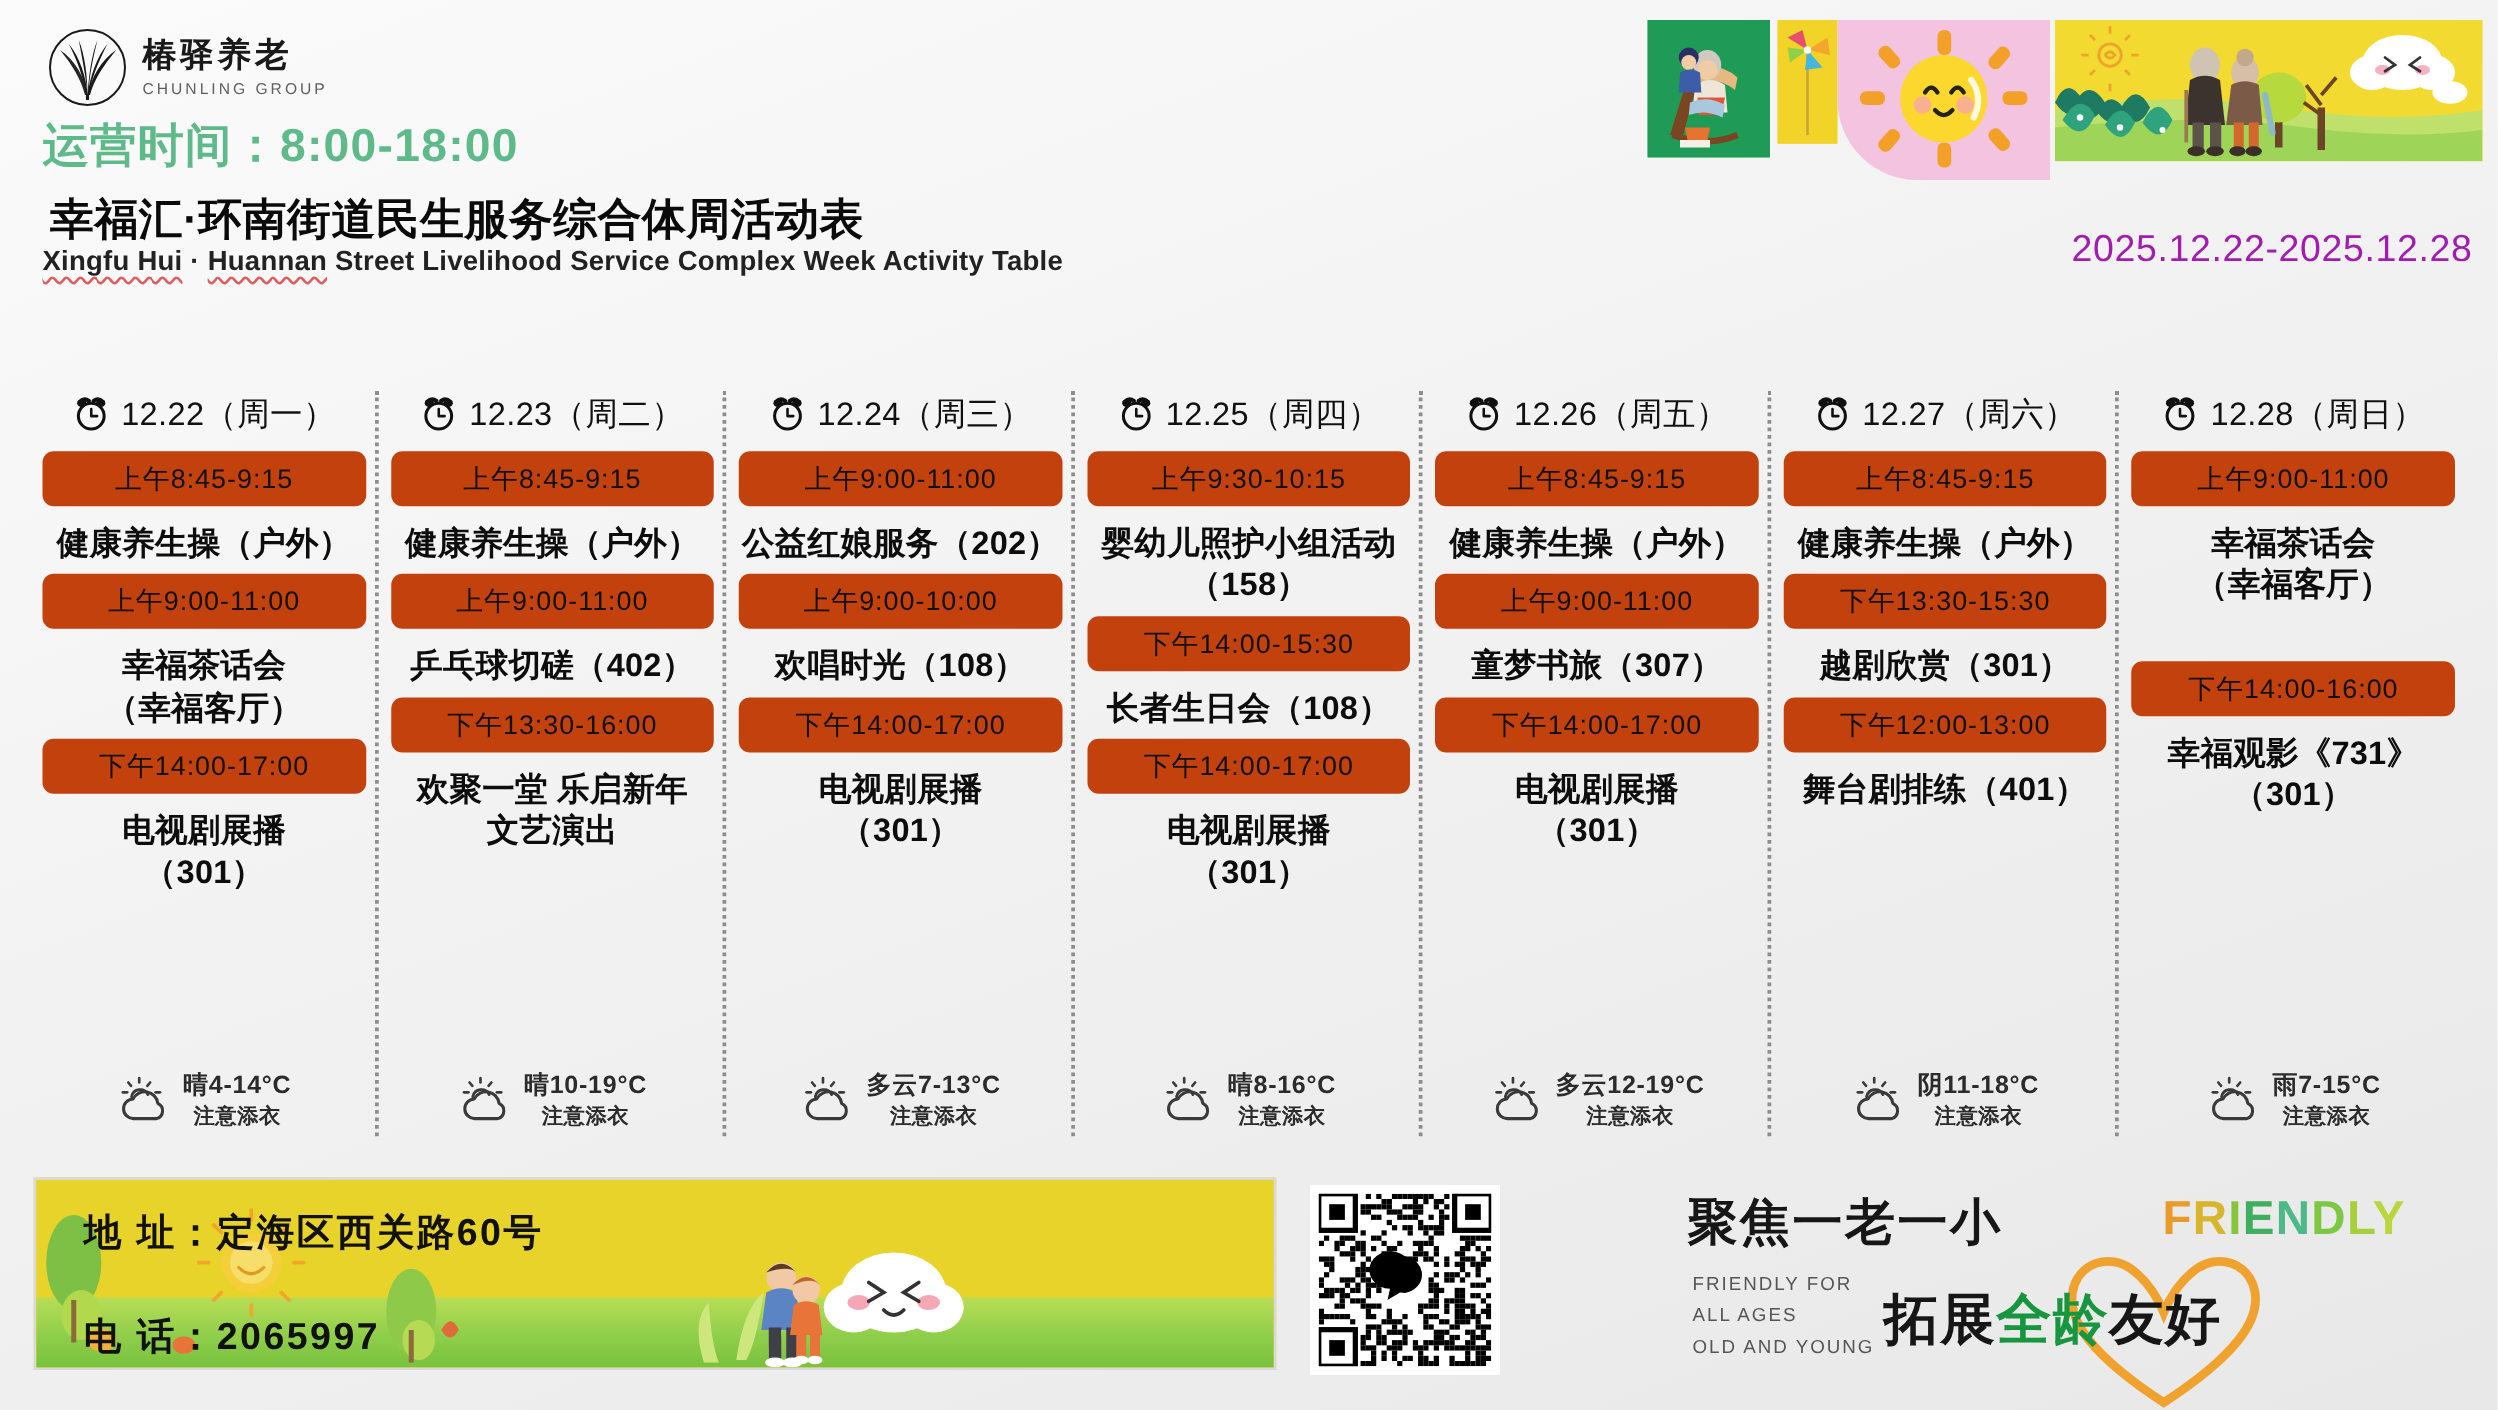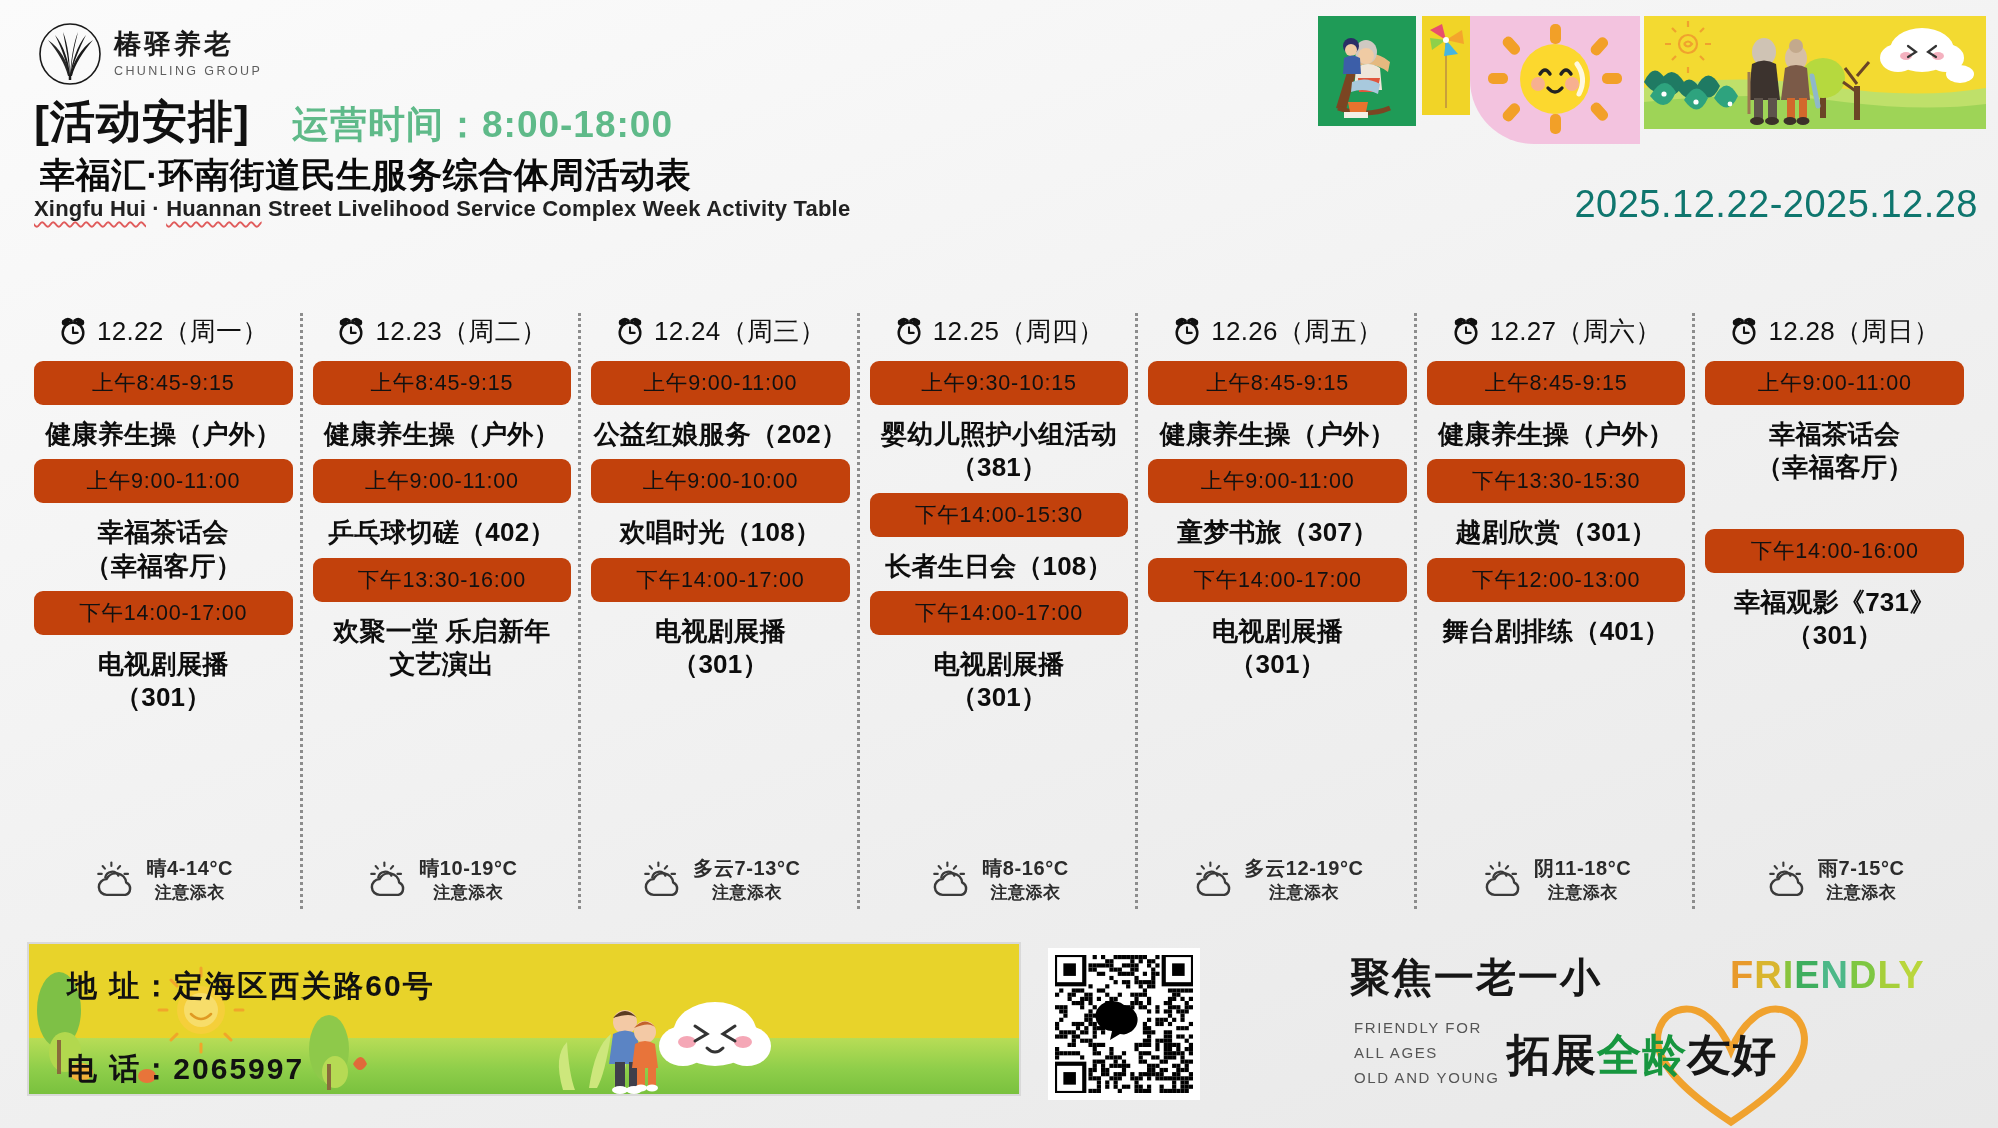--- a/index.html
+++ b/index.html
@@ -26,21 +26,21 @@
   #brand-en { font-size: 12.5px; letter-spacing: 2.4px; color: #5e5e5e; margin-top: 7px; }
 
   #title-row { position: absolute; left: 34px; top: 92px; display: flex; align-items: baseline; gap: 42px; }
   #title-bracket { font-size: 45px; font-weight: 700; color: #111; letter-spacing: 1px; }
   #title-hours { font-size: 37px; font-weight: 600; color: #5fba89; letter-spacing: 1px; }
 
   #main-title { position: absolute; left: 40px; top: 152px; font-size: 35px; font-weight: 800; color: #0a0a0a; letter-spacing: 0.5px; }
   #sub-title { position: absolute; left: 34px; top: 196px; font-size: 22px; font-weight: 600; color: #222; letter-spacing: 0.2px; }
   .squiggle { text-decoration: underline wavy #e05b5b 1.5px; text-underline-offset: 5px; }
 
-  #date-range { position: absolute; right: 20px; top: 183px; font-size: 38px; color: #0f766e; letter-spacing: 0.5px; }
+  #date-range { position: absolute; right: 20px; top: 183px; font-size: 30px; color: #a21caf; letter-spacing: 0.5px; }
 
   
   #header-art { position: absolute; left: 1318px; top: 16px; width: 668px; height: 128px; }
   .art-panel { position: absolute; top: 0; }
   #art-green { left: 0; width: 98px; height: 110px; background: #1f9b57; overflow: hidden; }
   #art-yellow-thin { left: 104px; width: 48px; height: 99px; background: #f1d427; overflow: hidden; }
   #art-pink { left: 152px; width: 170px; height: 128px; background: #f3c3df; border-bottom-left-radius: 64px; overflow: hidden; }
   #art-scene { left: 326px; width: 342px; height: 113px; background: #f3da31; overflow: hidden; }
 
   
@@ -123,21 +123,20 @@
         <path d="M32 54 L32 58" stroke="#1a1a1a" stroke-width="2.5"></path>
       </svg>
     </div>
     <div id="brand-text">
       <div id="brand-cn">椿驿养老</div>
       <div id="brand-en">CHUNLING GROUP</div>
     </div>
   </div>
 
   <div id="title-row">
-    <div id="title-bracket">[活动安排]</div>
     <div id="title-hours">运营时间：8:00-18:00</div>
   </div>
 
   <div id="main-title">幸福汇·环南街道民生服务综合体周活动表</div>
 
   <div id="sub-title">
     <span class="squiggle">Xingfu Hui</span><span> · </span><span class="squiggle">Huannan</span><span> Street Livelihood Service Complex Week Activity Table</span>
   </div>
 
   <div id="date-range">2025.12.22-2025.12.28</div>
@@ -402,21 +401,21 @@
           <path d="M6 6 q4 -4 8 -1" fill="none" stroke="#111" stroke-width="3.4" stroke-linecap="round"></path>
           <path d="M26 6 q-4 -4 -8 -1" fill="none" stroke="#111" stroke-width="3.4" stroke-linecap="round"></path>
           <ellipse cx="8" cy="7" rx="4" ry="3.4" fill="#111"></ellipse>
           <ellipse cx="24" cy="7" rx="4" ry="3.4" fill="#111"></ellipse>
         </svg>
         <div class="day-date">12.25（周四）</div>
       </div>
       <div class="slot">
         <div class="slot-time">上午9:30-10:15</div>
         <div class="slot-name" style="white-space: pre-line;">婴幼儿照护小组活动
-（381）</div>
+（158）</div>
       </div>
       <div class="slot">
         <div class="slot-time">下午14:00-15:30</div>
         <div class="slot-name">长者生日会（108）</div>
       </div>
       <div class="slot">
         <div class="slot-time">下午14:00-17:00</div>
         <div class="slot-name" style="white-space: pre-line;">电视剧展播
 （301）</div>
       </div>

